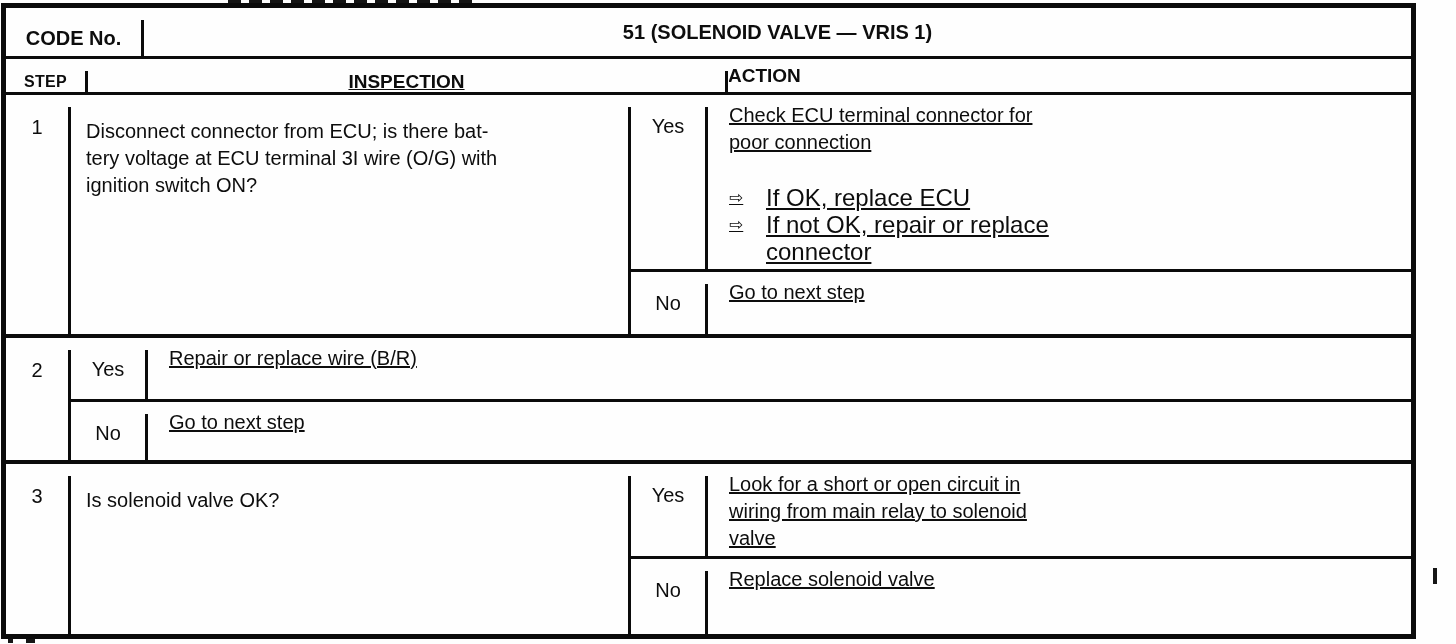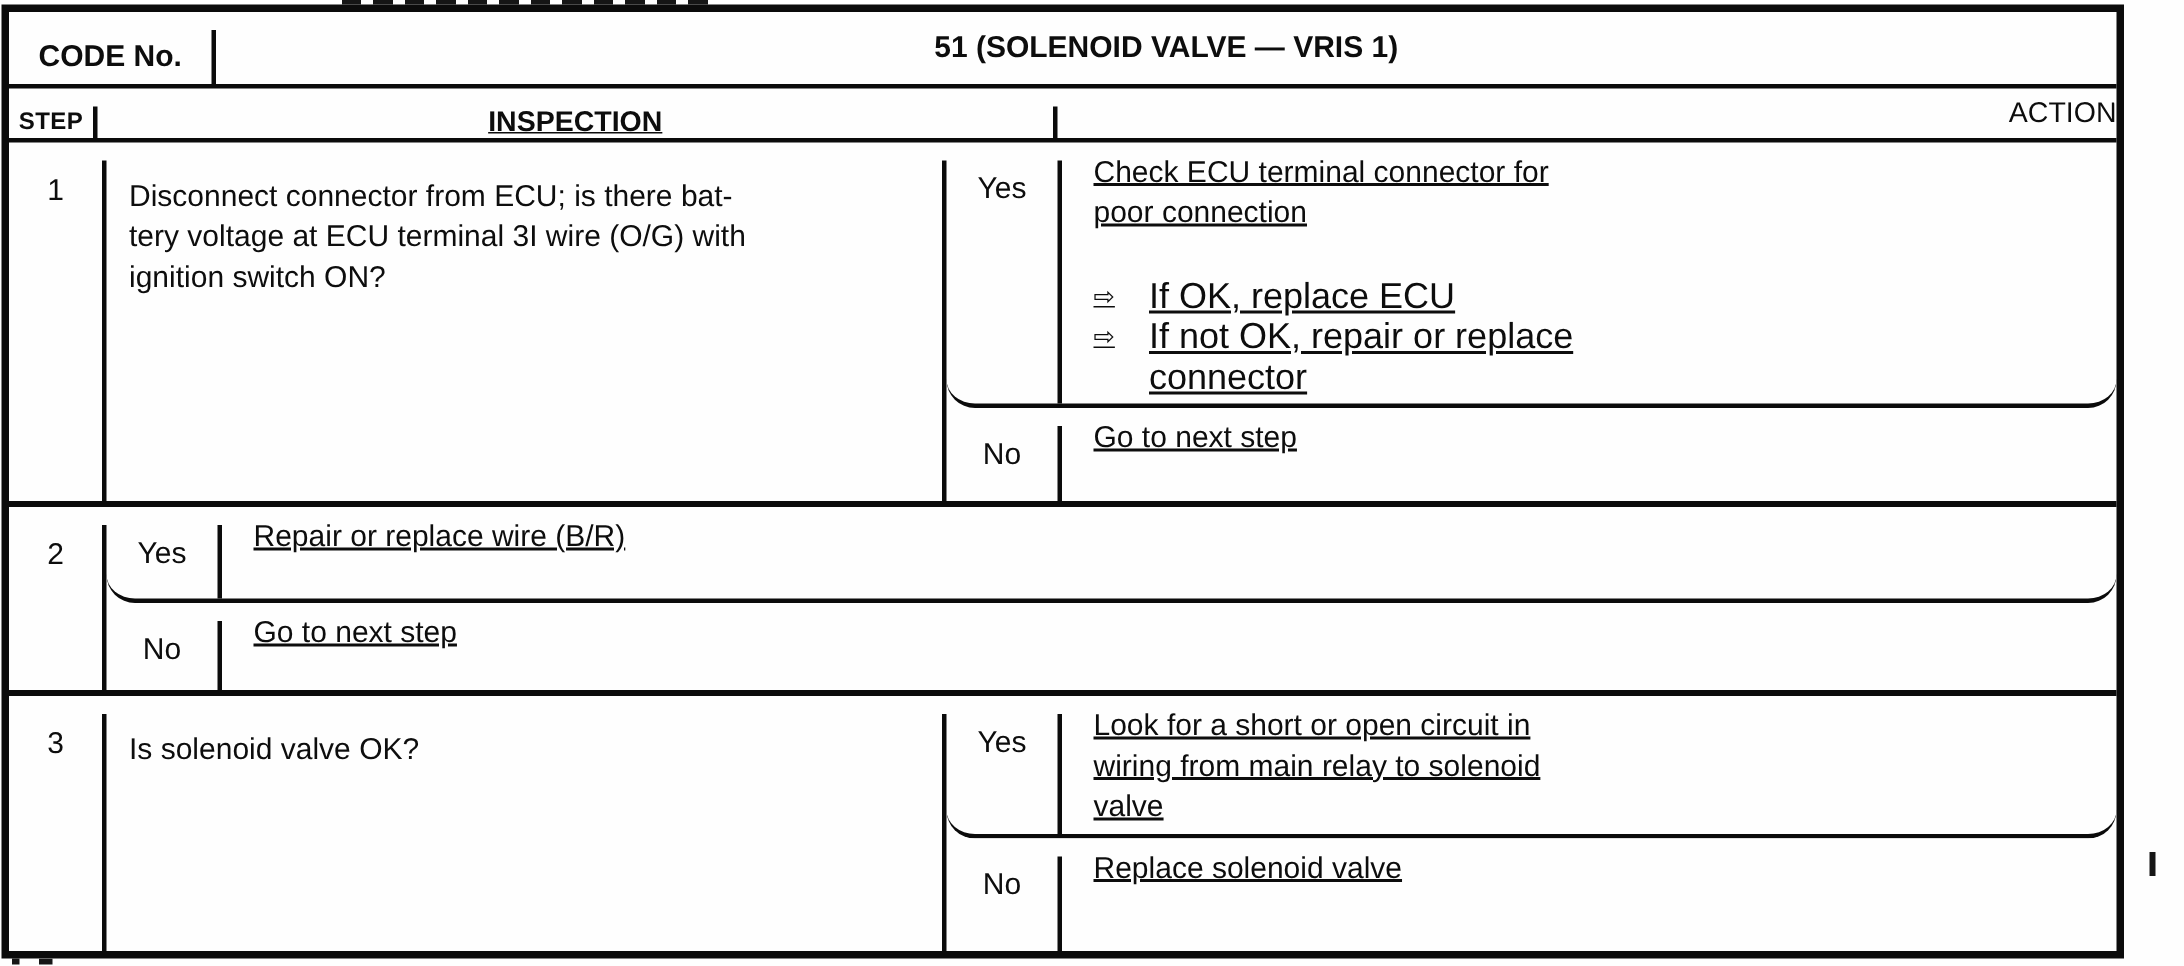--- a/index.html
+++ b/index.html
@@ -69,33 +69,33 @@
   }
 
   
   .row-head {
     height: 36px;
     border-bottom: 3px solid #0b0b0b;
     display: flex;
     flex: 0 0 auto;
   }
   .head-step {
-    width: 59px;
+    width: 82px;
     display: flex; align-items: center; justify-content: center;
     font-weight: 700; font-size: 16px; letter-spacing: 0.3px;
   }
   .head-inspection {
     width: 640px;
     display: flex; align-items: center; justify-content: center;
     font-weight: 700; font-size: 19px; text-decoration: underline;
   }
   .head-action {
     flex: 1;
-    display: flex; align-items: center; justify-content: flex-end;
-    font-weight: 400; font-size: 19px; border-radius: 16px;
+    display: flex; align-items: center; justify-content: flex-start;
+    font-weight: 700; font-size: 19px; border-radius: 16px;
   }
 
   
   .step-row {
     display: flex;
     flex: 0 0 auto;
     border-bottom: 4px solid #0b0b0b;
   }
   .step-row.last { border-bottom: none; flex: 1 1 auto; }
   .step-num-cell {
@@ -111,21 +111,20 @@
     line-height: 27px;
   }
   .answers {
     flex: 1;
     display: flex;
     flex-direction: column;
   }
   .answer-sub {
     display: flex;
     flex: 0 0 auto;
-    border-radius: 19px;
   }
   .answer-sub.first { border-bottom: 3px solid #0b0b0b; }
   .answer-sub.second { flex: 1 1 auto; }
   .yn-cell {
     width: 77px;
     padding-top: 8px;
     text-align: center;
     font-size: 20px;
   }
   .action-cell {

